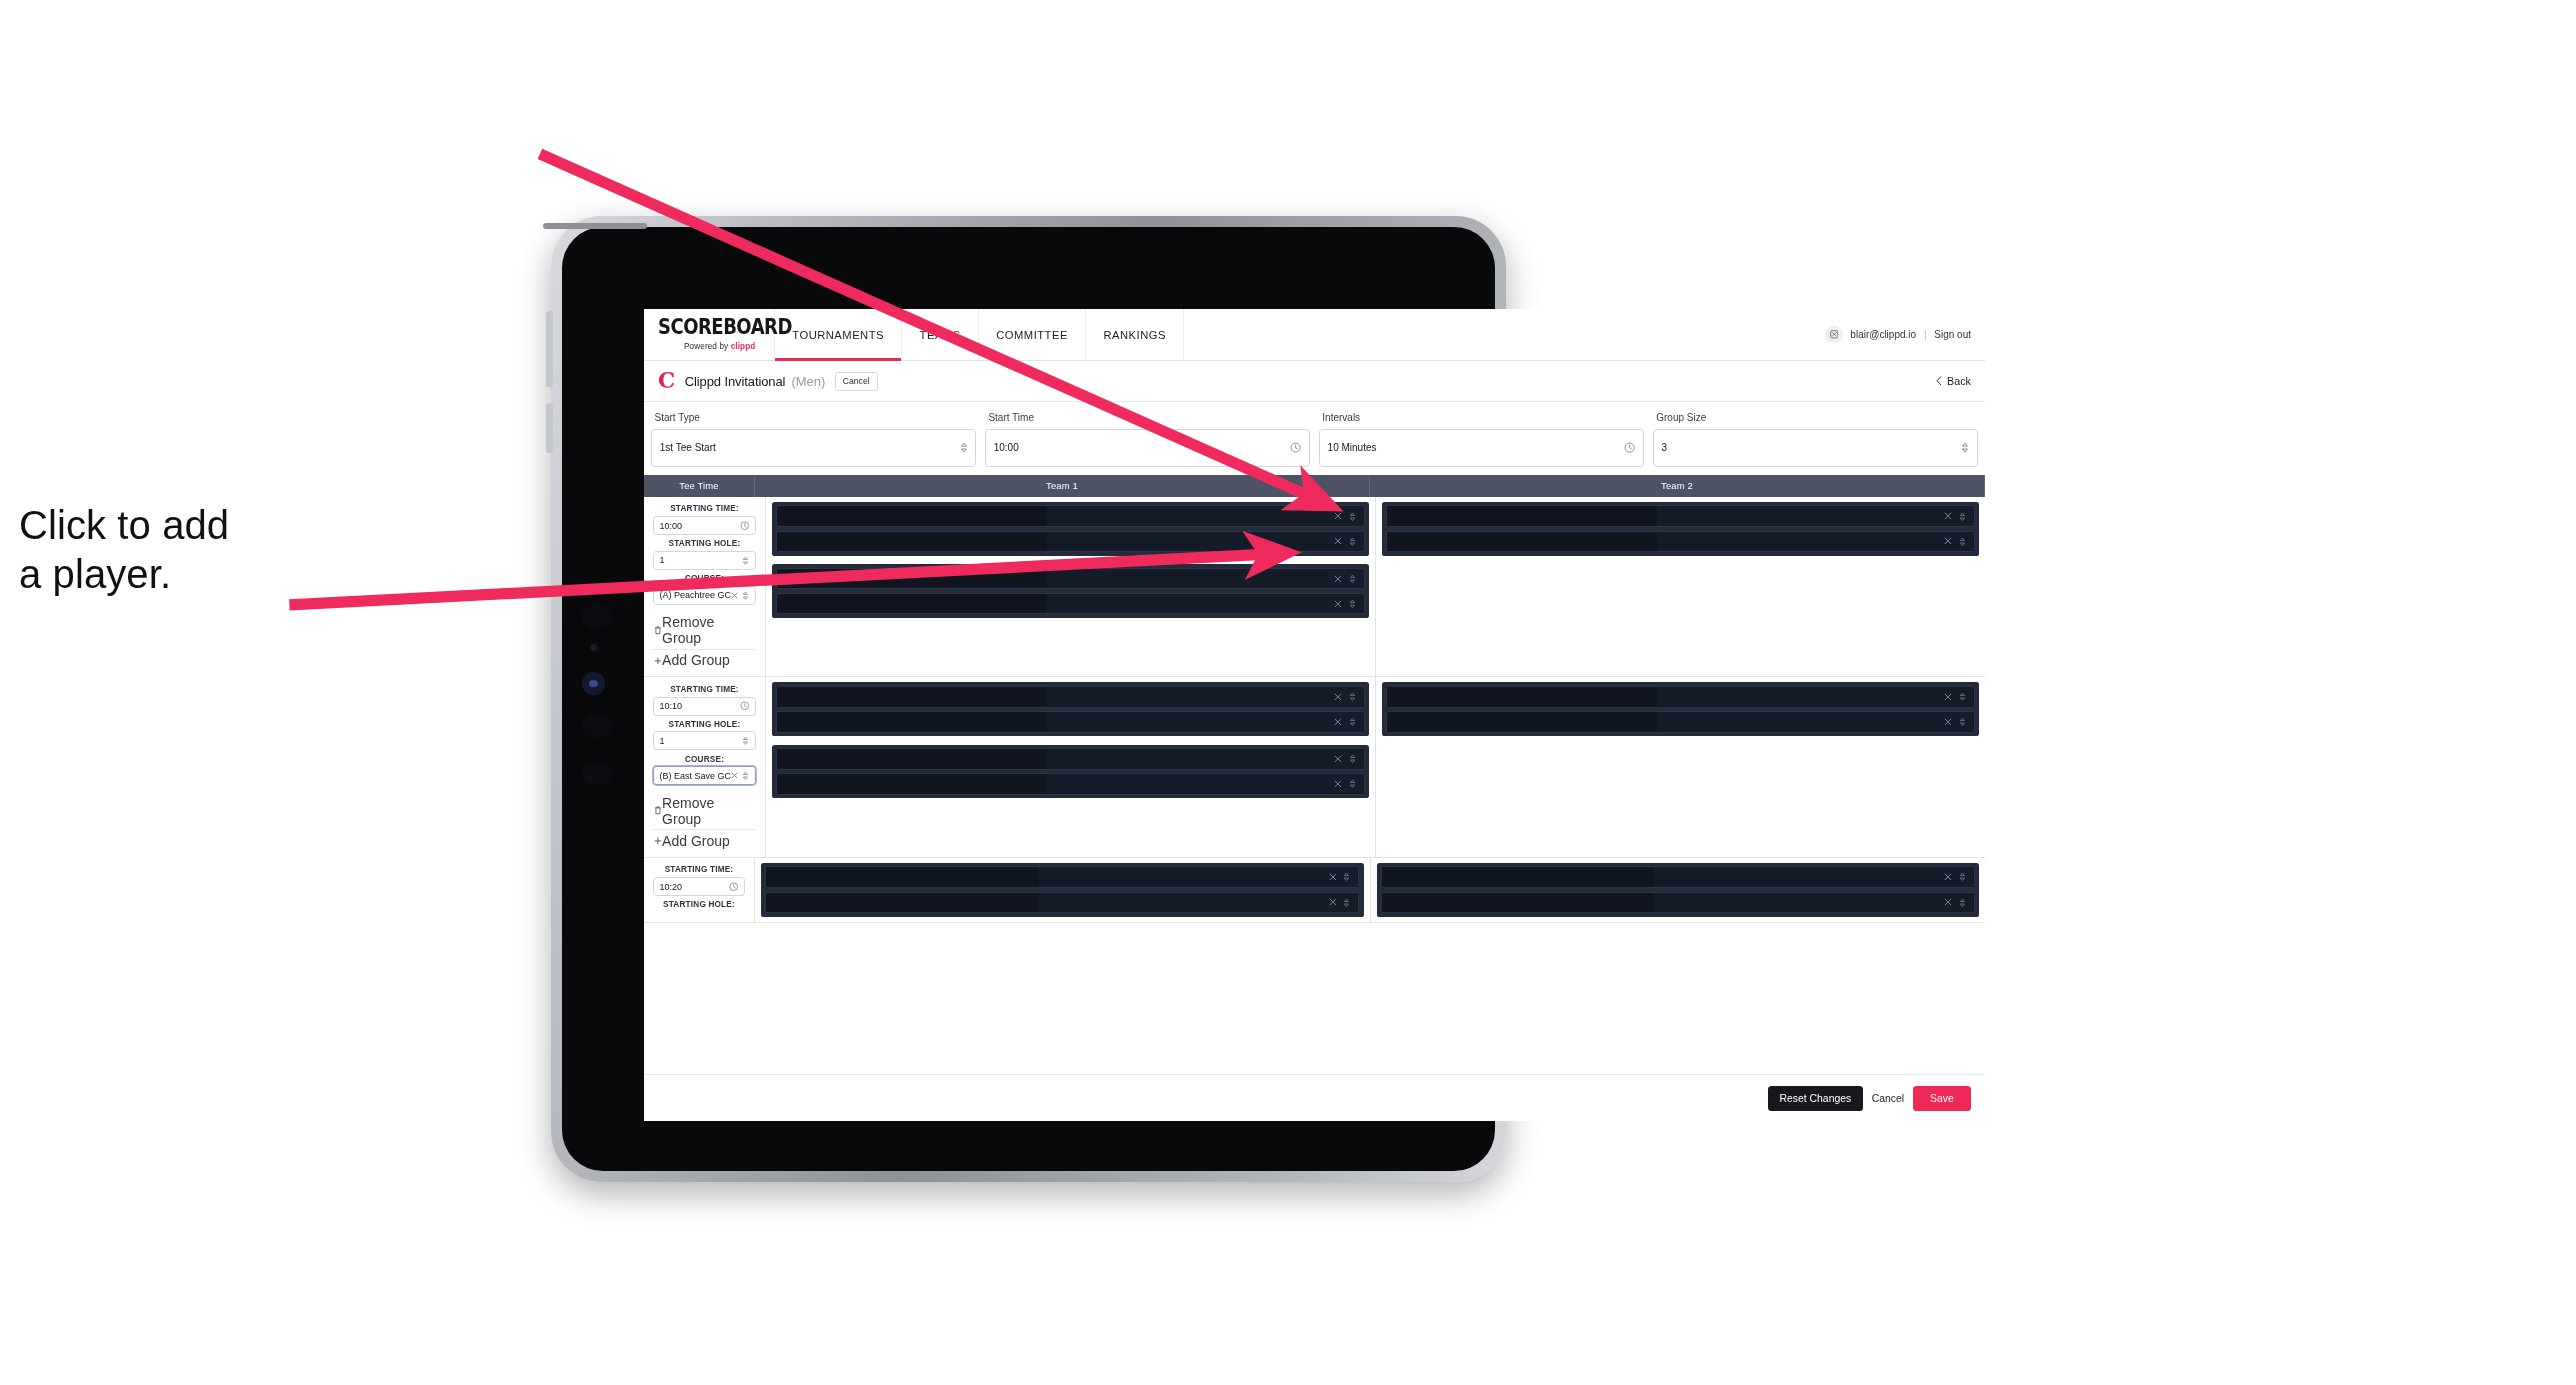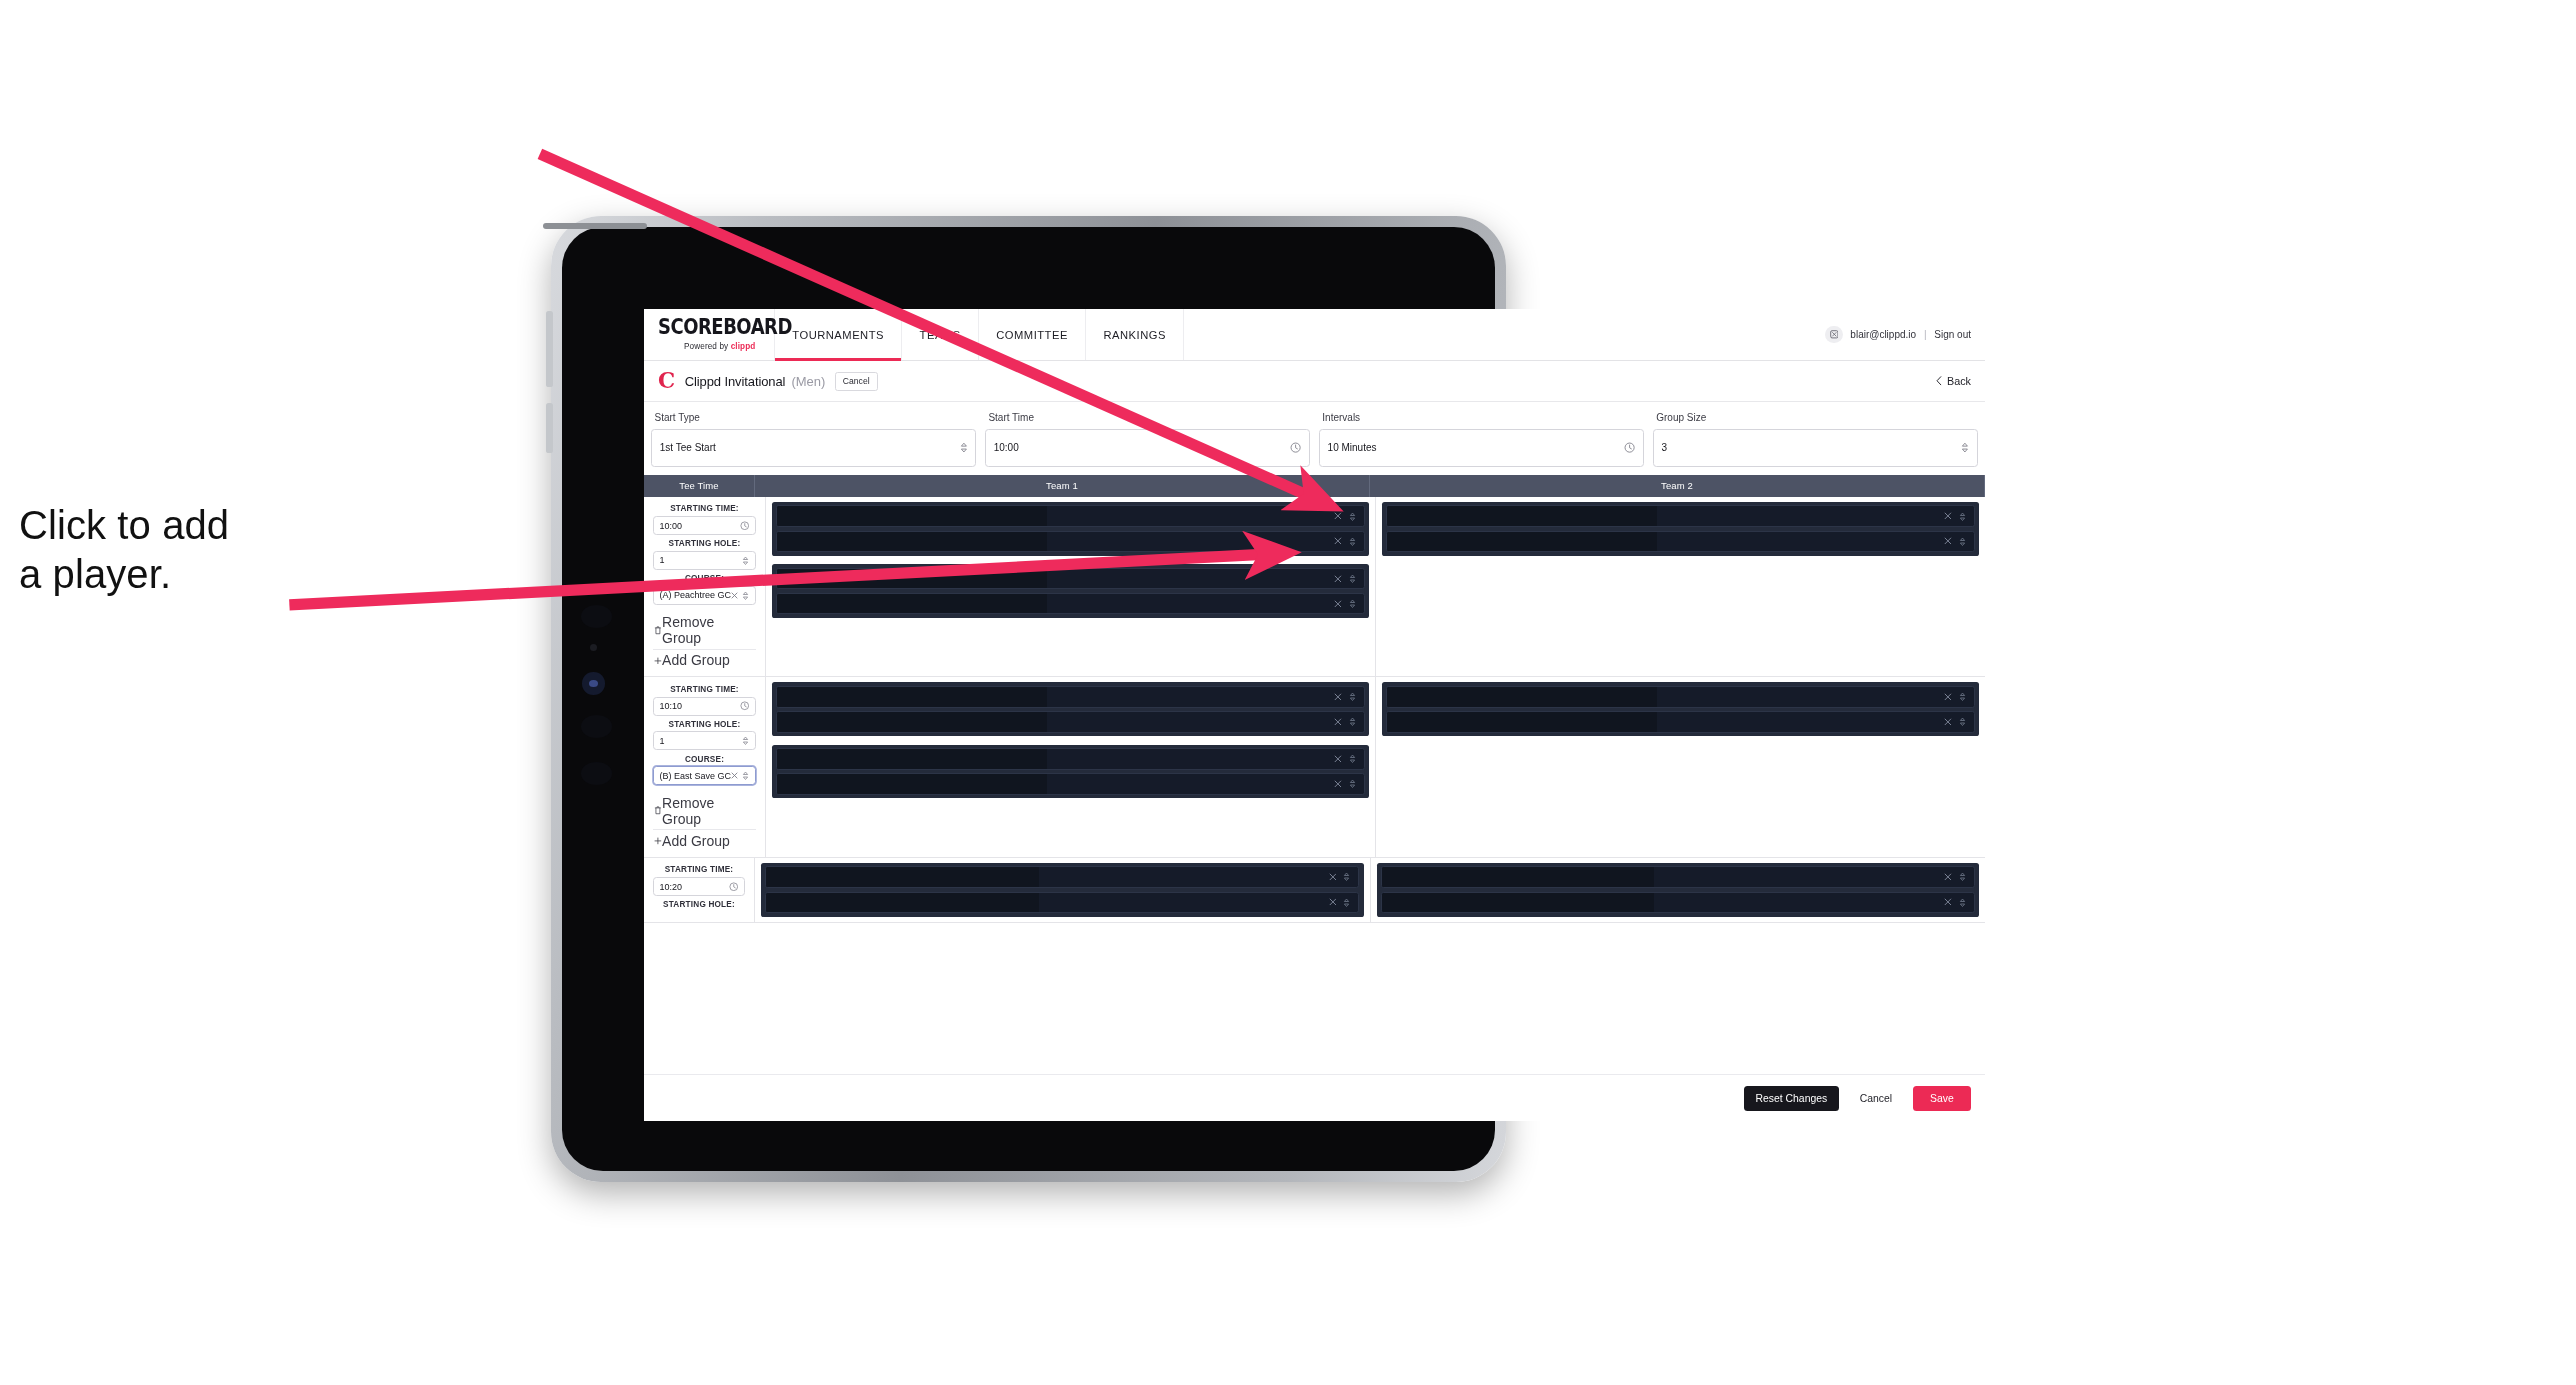--- a/index.html
+++ b/index.html
@@ -215,21 +215,21 @@
     position: absolute; left: 0; top: 0; height: 100%; width: 46%;
     background: #10151f;
   }
   .slot { position: relative; overflow: hidden; }
 
   
   #footer {
     flex: 0 0 auto; height: 47px; background: #fff;
     border-top: 0.9px solid #eaeaee;
     display: flex; align-items: center; justify-content: flex-end;
-    gap: 12px; padding: 0 14px;
+    padding: 0 14px;
   }
   .btn { font-size: 10.4px; border-radius: 3.5px; cursor: pointer; white-space: nowrap; }
   #btn-reset { background: #17171d; color: #fff; padding: 7px 12px; }
   #btn-cancel { background: transparent; color: #1d1d24; padding: 7px 8.6px; }
   #btn-save { background: #ec2a55; color: #fff; padding: 7px 17.3px; }
 
   svg { display: block; }
 </style>
 </head>
 <body>

